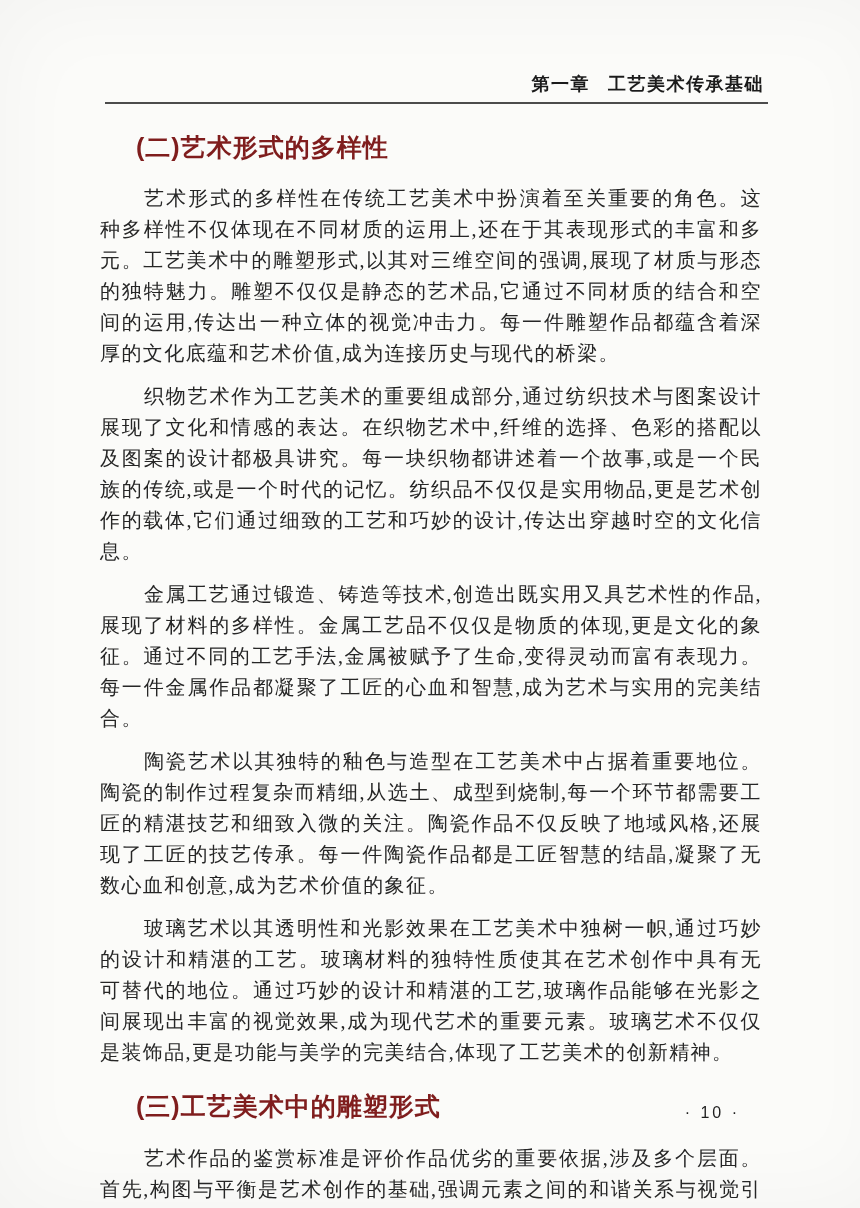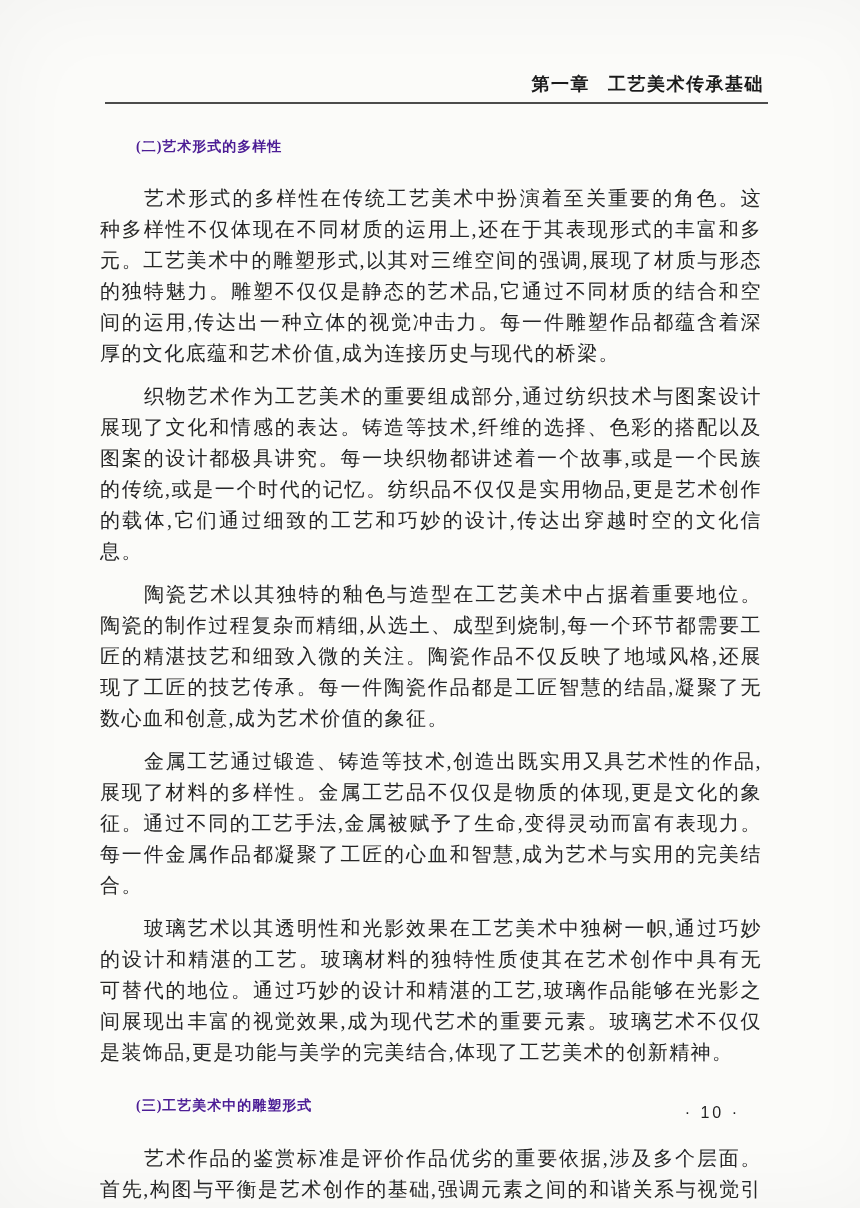--- a/index.html
+++ b/index.html
@@ -43,25 +43,25 @@
     background: #4c4c4c;
   }
   
   .content {
     position: absolute;
     top: 104px;
     left: 88px;
     width: 686px;
   }
   .content h2 {
-    font-family: Liberation Serif, serif;
+    font-family: Liberation Sans, sans-serif;
     font-weight: 700;
-    font-size: 14px;
+    font-size: 25px;
     line-height: 24px;
-    color: #4c1d95;
+    color: #7f1d1d;
     letter-spacing: 1px;
     padding-left: 48px;
     margin: 0;
   }
   .content h2.h-first  { margin: 31px 0 24px 0; }
   .content h2.h-second { margin: 26px 0 25px 0; }
   .content p {
     margin: 12px;
     font-size: 20px;
     line-height: 31px;
@@ -93,23 +93,23 @@
 
   <div class="running-head">
     <span class="chapter">第一章</span><span class="chapter-title">工艺美术传承基础</span>
   </div>
 
   <div class="head-rule"></div>
 
   <div class="content">
     <h2 class="h-first">(二)艺术形式的多样性</h2>
     <p>艺术形式的多样性在传统工艺美术中扮演着至关重要的角色。这种多样性不仅体现在不同材质的运用上,还在于其表现形式的丰富和多元。工艺美术中的雕塑形式,以其对三维空间的强调,展现了材质与形态的独特魅力。雕塑不仅仅是静态的艺术品,它通过不同材质的结合和空间的运用,传达出一种立体的视觉冲击力。每一件雕塑作品都蕴含着深厚的文化底蕴和艺术价值,成为连接历史与现代的桥梁。</p>
-    <p>织物艺术作为工艺美术的重要组成部分,通过纺织技术与图案设计展现了文化和情感的表达。铸造等技术,纤维的选择、色彩的搭配以及图案的设计都极具讲究。每一块织物都讲述着一个故事,或是一个民族的传统,或是一个时代的记忆。纺织品不仅仅是实用物品,更是艺术创作的载体,它们通过细致的工艺和巧妙的设计,传达出穿越时空的文化信息。</p>
+    <p>织物艺术作为工艺美术的重要组成部分,通过纺织技术与图案设计展现了文化和情感的表达。在织物艺术中,纤维的选择、色彩的搭配以及图案的设计都极具讲究。每一块织物都讲述着一个故事,或是一个民族的传统,或是一个时代的记忆。纺织品不仅仅是实用物品,更是艺术创作的载体,它们通过细致的工艺和巧妙的设计,传达出穿越时空的文化信息。</p>
+    <p>金属工艺通过锻造、铸造等技术,创造出既实用又具艺术性的作品,展现了材料的多样性。金属工艺品不仅仅是物质的体现,更是文化的象征。通过不同的工艺手法,金属被赋予了生命,变得灵动而富有表现力。每一件金属作品都凝聚了工匠的心血和智慧,成为艺术与实用的完美结合。</p>
     <p>陶瓷艺术以其独特的釉色与造型在工艺美术中占据着重要地位。陶瓷的制作过程复杂而精细,从选土、成型到烧制,每一个环节都需要工匠的精湛技艺和细致入微的关注。陶瓷作品不仅反映了地域风格,还展现了工匠的技艺传承。每一件陶瓷作品都是工匠智慧的结晶,凝聚了无数心血和创意,成为艺术价值的象征。</p>
-    <p>金属工艺通过锻造、铸造等技术,创造出既实用又具艺术性的作品,展现了材料的多样性。金属工艺品不仅仅是物质的体现,更是文化的象征。通过不同的工艺手法,金属被赋予了生命,变得灵动而富有表现力。每一件金属作品都凝聚了工匠的心血和智慧,成为艺术与实用的完美结合。</p>
     <p>玻璃艺术以其透明性和光影效果在工艺美术中独树一帜,通过巧妙的设计和精湛的工艺。玻璃材料的独特性质使其在艺术创作中具有无可替代的地位。通过巧妙的设计和精湛的工艺,玻璃作品能够在光影之间展现出丰富的视觉效果,成为现代艺术的重要元素。玻璃艺术不仅仅是装饰品,更是功能与美学的完美结合,体现了工艺美术的创新精神。</p>
 
     <h2 class="h-second">(三)工艺美术中的雕塑形式</h2>
     <p>艺术作品的鉴赏标准是评价作品优劣的重要依据,涉及多个层面。首先,构图与平衡是艺术创作的基础,强调元素之间的和谐关系与视觉引导。构图的优劣直接影响观者的视觉体验和情感共鸣。优秀的构图能够自然引导观众的视线,形</p>
   </div>
 
   <div class="folio">· 10 ·</div>
 
 </div>
 

